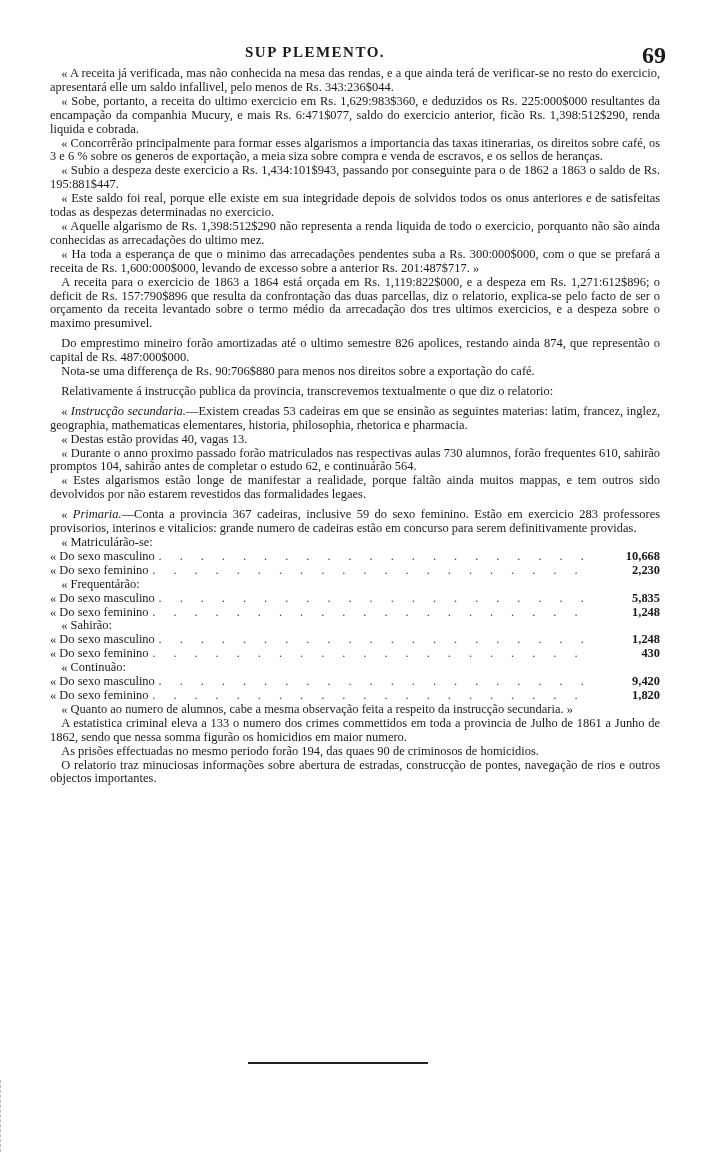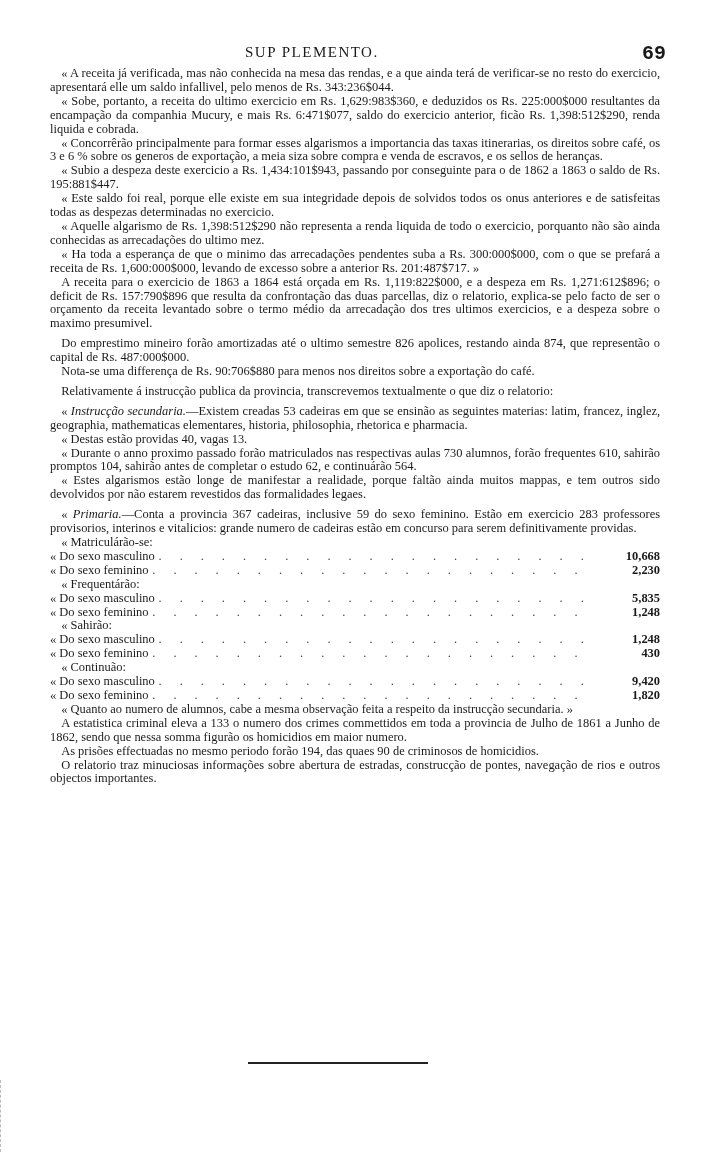--- a/index.html
+++ b/index.html
@@ -9,25 +9,25 @@
     color: #1a1a1a;
   }
   .page {
     position: absolute; left: 50px; top: 44px; width: 610px;
   }
   .header {
     position: relative; height: 20px; margin-bottom: 2px;
   }
   .running-head {
     position: absolute; left: 195px; top: 0;
-    font-weight: normal; font-size: 15px; letter-spacing: 1.5px;
+    font-weight: bold; font-size: 15px; letter-spacing: 1.5px;
   }
   .page-number {
     position: absolute; right: -6px; top: -2px;
-    font-weight: bold; font-size: 20px; font-family: Liberation Mono, monospace;
+    font-weight: bold; font-size: 24px;
   }
   .body-text {
     font-size: 13.4px; line-height: 13.9px; text-align: justify;
     transform: scaleX(0.93); transform-origin: left top; width: 656px;
   }
   .p { text-indent: 12px; margin: 0; }
   .p.gap { margin-top: 6px; }
   .it { font-style: italic; }
   .stats-label { margin: 0; padding-left: 12px; }
   .stat-row {

